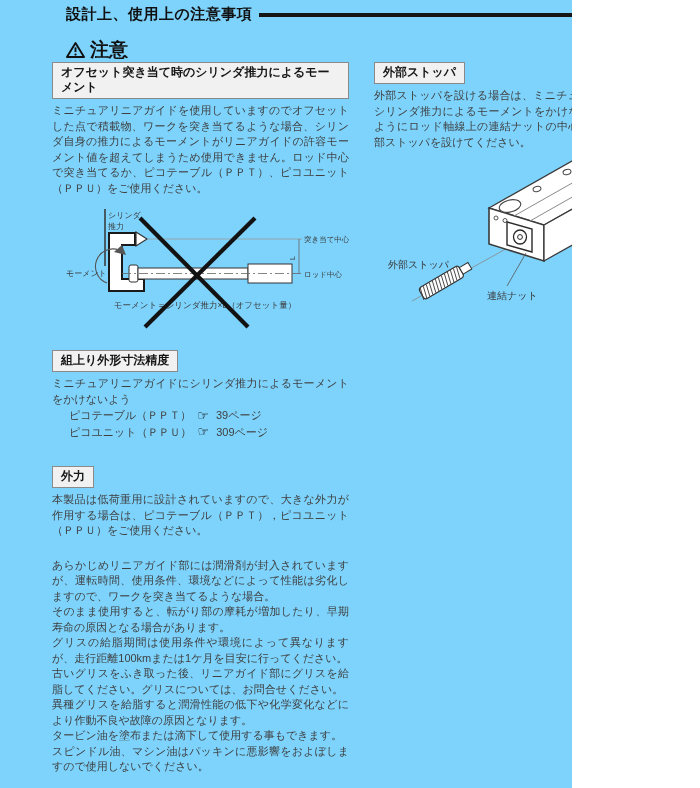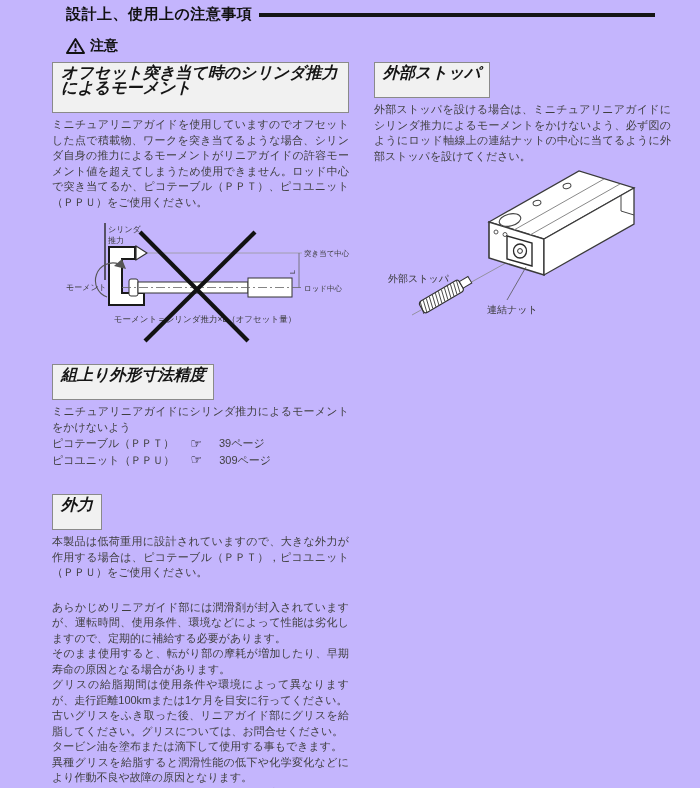--- a/index.html
+++ b/index.html
@@ -1,36 +1,36 @@
 <!DOCTYPE html>
 <html lang="ja"><head>
 <meta charset="utf-8">
 <style>
   html,body{margin:0;padding:0;background:#fff;}
   body{font-family:"Liberation Sans","DejaVu Sans",sans-serif;}
-  .page{position:relative;width:700px;height:788px;background:#c4b5fd;overflow:hidden;color:#3f3f3f;}
+  .page{position:relative;width:572px;height:788px;background:#7dd3fc;overflow:hidden;color:#3f3f3f;}
 
   
   .hdr{position:absolute;left:66px;top:5px;width:589px;display:flex;align-items:center;gap:7px;}
   .hdr h1{margin:0;font-size:15px;font-weight:bold;color:#111;letter-spacing:.5px;white-space:nowrap;}
   .rule{flex:1;height:4px;background:#151515;}
   .caution{position:absolute;left:66px;top:37px;display:flex;align-items:center;gap:5px;
-           font-size:14px;font-weight:bold;color:#111;}
+           font-size:19px;font-weight:bold;color:#111;}
 
   
   .col{position:absolute;top:62px;width:297px;}
   .col-l{left:52px;} .col-r{left:374px;}
 
   section{margin:0;}
   .shead{display:inline-block;background:#f1f1f1;border:1px solid #8a8a8a;
-         padding:2px 8px 17px;font-size:16px;font-weight:bold;color:#151515;line-height:15px;font-style:italic;}
+         padding:2px 8px 3px;font-size:12px;font-weight:bold;color:#151515;line-height:15px;}
   .body{font-size:11px;line-height:15.5px;color:#3f3f3f;text-align:justify;margin:4px 0 0;}
   .body p{margin:0;}
 
-  .refrow{display:flex;align-items:center;gap:14px;font-size:11px;line-height:16.5px;color:#3f3f3f;}
+  .refrow{display:flex;align-items:center;gap:4px;font-size:11px;line-height:16.5px;color:#3f3f3f;margin-left:17px;}
   .hand{font-size:13px;color:#111;line-height:1;margin:0 3px 0 2px;}
 
   .fig{display:block;margin-top:8px;}
   .fig text{fill:#3a3a3a;} .mt19{margin-top:19px;} .mt20{margin-top:20px;} .mt26{margin-top:26px;}
 </style>
 </head>
 <body>
 
 <div class="page">
 
@@ -110,26 +110,26 @@
 
     <section class="mt26">
       <div class="shead">外力</div>
       <div class="body">
           <p>本製品は低荷重用に設計されていますので、大きな外力が作用する場合は、ピコテーブル（ＰＰＴ），ピコユニット（ＰＰＵ）をご使用ください。</p>
         </div>
     </section>
 
     <section class="mt19">
       <div class="body">
-        <p>あらかじめリニアガイド部には潤滑剤が封入されていますが、運転時間、使用条件、環境などによって性能は劣化しますので、定期的に補給する必要があります。</p>
+        <p>あらかじめリニアガイド部には潤滑剤が封入されていますが、運転時間、使用条件、環境などによって性能は劣化しますので、ワークを突き当てるような場合。</p>
         <p>そのまま使用すると、転がり部の摩耗が増加したり、早期寿命の原因となる場合があります。</p>
         <p>グリスの給脂期間は使用条件や環境によって異なりますが、走行距離100kmまたは1ケ月を目安に行ってください。</p>
         <p>古いグリスをふき取った後、リニアガイド部にグリスを給脂してください。グリスについては、お問合せください。</p>
+        <p>異種グリスを給脂すると潤滑性能の低下や化学変化などにより作動不良や故障の原因となります。</p>
         <p>タービン油を塗布または滴下して使用する事もできます。</p>
-        <p>異種グリスを給脂すると潤滑性能の低下や化学変化などにより作動不良や故障の原因となります。</p>
         <p>スピンドル油、マシン油はパッキンに悪影響をおよぼしますので使用しないでください。</p>
       </div>
     </section>
   </div>
 
   <div class="col col-r">
 
     <section>
       <div class="shead">外部ストッパ</div>
       <div class="body">

